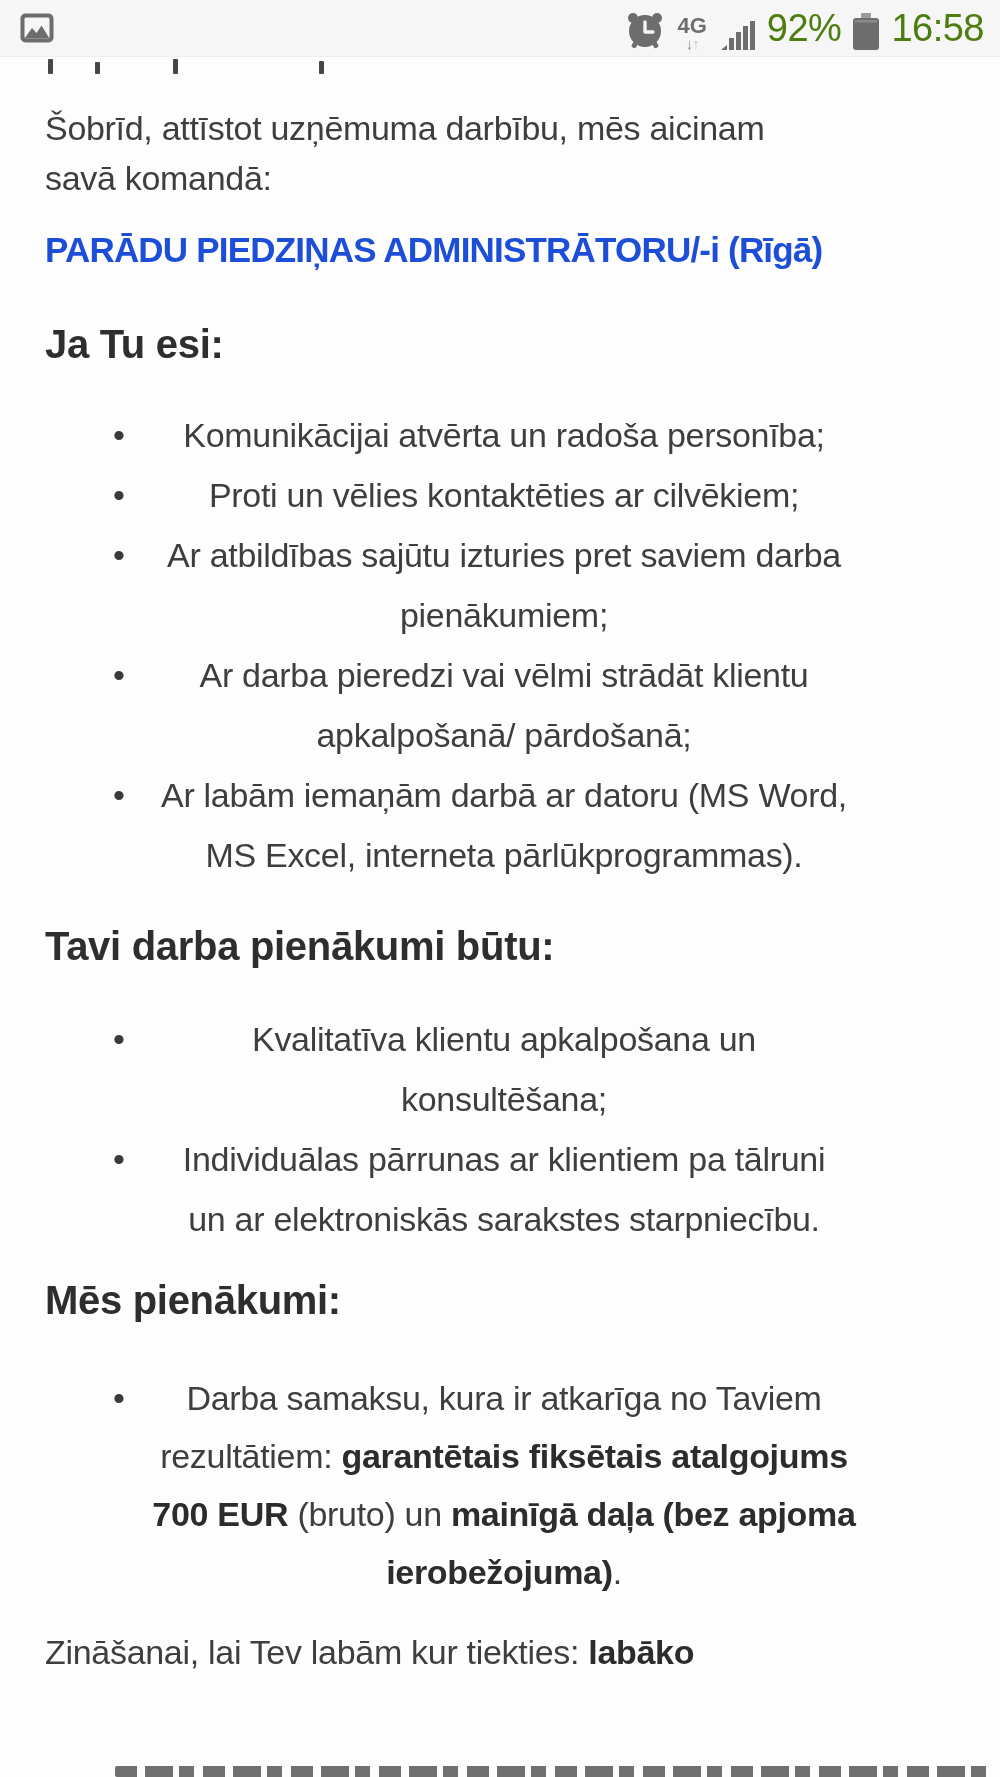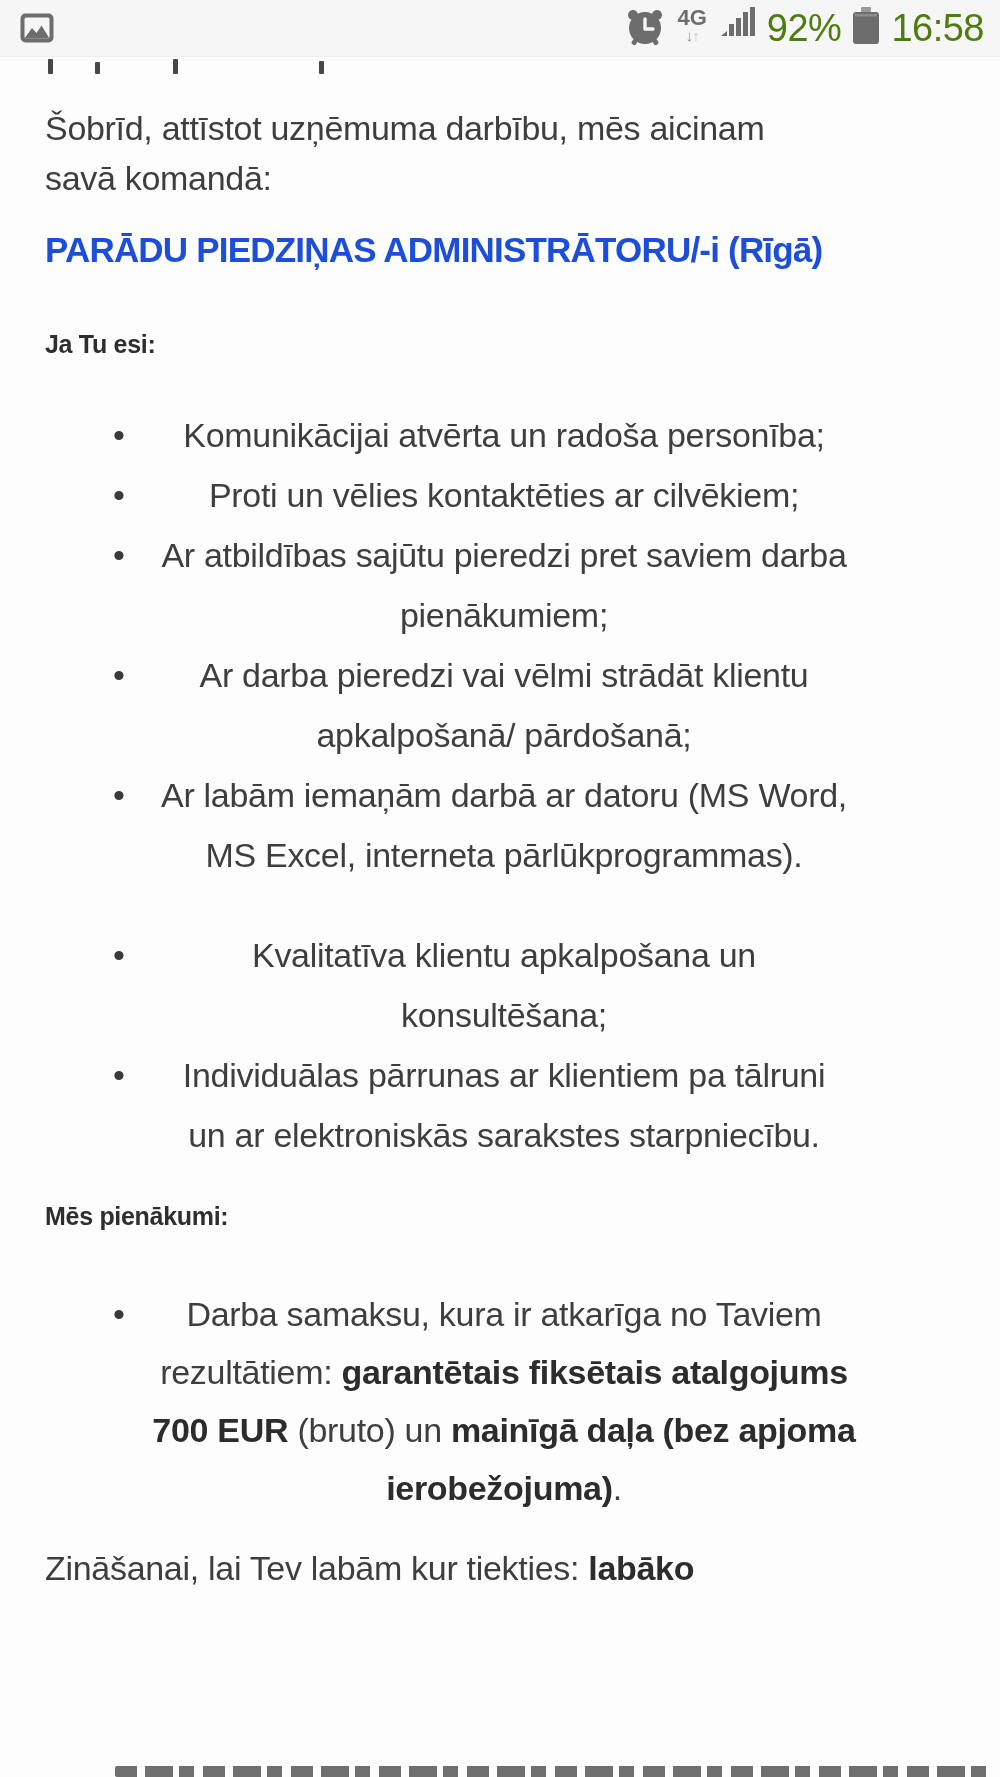--- a/index.html
+++ b/index.html
@@ -7,42 +7,42 @@
     position:relative; width:1000px; height:1777px; margin:0 auto;
     background:#fdfdfd; overflow:hidden;
     font-family:"Liberation Sans", sans-serif; color:#3e3e3e;
   }
   
   .statusbar {
     height:57px; background:#f6f6f6; border-bottom:1px solid rgba(0,0,0,0.03);
     display:flex; align-items:center; justify-content:space-between;
     padding:0 16px 0 20px; box-sizing:border-box;
   }
-  .sb-right { display:flex; align-items:flex-start; gap:12px; }
+  .sb-right { display:flex; align-items:flex-end; gap:12px; }
   .sb-text { font-size:38px; color:#4d7c0f; letter-spacing:-0.5px; }
   .net { display:flex; flex-direction:column; align-items:center; line-height:1; margin-right:2px; }
   .net-label { font-size:22px; font-weight:700; color:#6d6d6d; letter-spacing:0; }
   .net-arrows { font-size:15px; line-height:13px; letter-spacing:-1px; }
   .net-arrows .dn { color:#8e8e8e; font-style:normal; }
   .net-arrows .up { color:#c6c6c6; font-style:normal; }
   .icon { display:block; }
   
   .content { position:relative; height:1720px; padding:0 45px; box-sizing:border-box; }
   .cut-top { position:relative; height:20px; }
   .cut-top i { position:absolute; top:2px; width:5px; height:15px; background:#474747; border-radius:1px; }
   .cut-top i.m1 { left:3px; }
   .cut-top i.m2 { left:50px; height:12px; top:5px; }
   .cut-top i.m3 { left:128px; }
   .cut-top i.m4 { left:274px; height:13px; top:4px; }
   .intro { margin:26px 0 0; font-size:34px; line-height:50px; white-space:pre-line; letter-spacing:-0.3px; }
   .doc-title {
     margin:24px 0 0; font-size:35px; line-height:46px; font-weight:700;
     color:#1d4ed8; letter-spacing:-0.8px;
   }
-  .sec-h { margin:0; font-size:25px; line-height:46px; font-weight:700; color:#2e2e2e; letter-spacing:-0.3px; }
+  .sec-h { margin:0; font-size:40px; line-height:46px; font-weight:700; color:#2e2e2e; letter-spacing:-0.3px; }
   .sec-h.h1 { margin-top:48px; }
   .sec-h.h2 { margin-top:38px; }
   .sec-h.h3 { margin-top:28px; }
   ul.blist { list-style:none; margin:0; padding:0; }
   ul.blist.l1 { margin-top:38px; }
   ul.blist.l2 { margin-top:40px; }
   ul.blist.l3 { margin-top:46px; }
   ul.blist li {
     position:relative; margin-left:68px; margin-right:60px; text-align:center;
     font-size:34px; line-height:60px; white-space:pre-line; letter-spacing:-0.3px;
@@ -113,28 +113,29 @@
 
     <p class="intro">Šobrīd, attīstot uzņēmuma darbību, mēs aicinam
 savā komandā:</p>
 
     <h1 class="doc-title">PARĀDU PIEDZIŅAS ADMINISTRĀTORU/-i (Rīgā)</h1>
 
     <h2 class="sec-h h1">Ja Tu esi:</h2>
     <ul class="blist l1">
         <li>Komunikācijai atvērta un radoša personība;</li>
         <li>Proti un vēlies kontaktēties ar cilvēkiem;</li>
-        <li>Ar atbildības sajūtu pieredzi pret saviem darba
+        <li>Ar atbildības sajūtu izturies pret saviem darba
 pienākumiem;</li>
         <li>Ar darba pieredzi vai vēlmi strādāt klientu
 apkalpošanā/ pārdošanā;</li>
         <li>Ar labām iemaņām darbā ar datoru (MS Word,
 MS Excel, interneta pārlūkprogrammas).</li>
       </ul>
 
+    <h2 class="sec-h h2">Tavi darba pienākumi būtu:</h2>
     <ul class="blist l2">
         <li>Kvalitatīva klientu apkalpošana un
 konsultēšana;</li>
         <li>Individuālas pārrunas ar klientiem pa tālruni
 un ar elektroniskās sarakstes starpniecību.</li>
       </ul>
 
     <h2 class="sec-h h3">Mēs pienākumi:</h2>
     <ul class="blist l3">
       <li><span>Darba samaksu, kura ir atkarīga no Taviem

